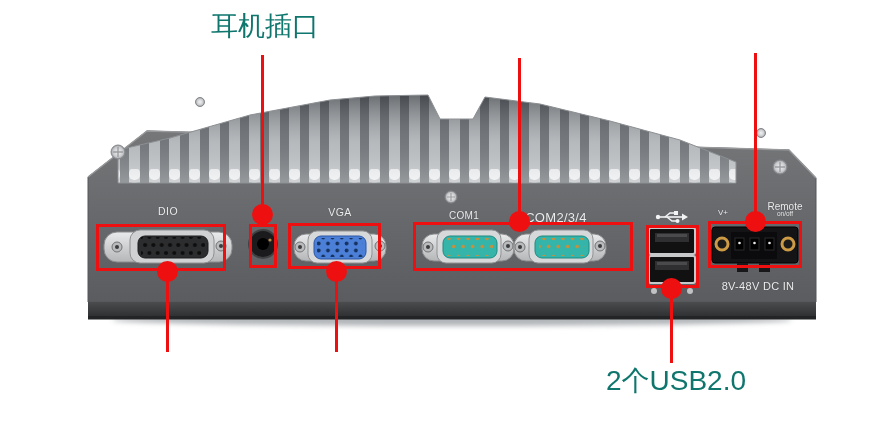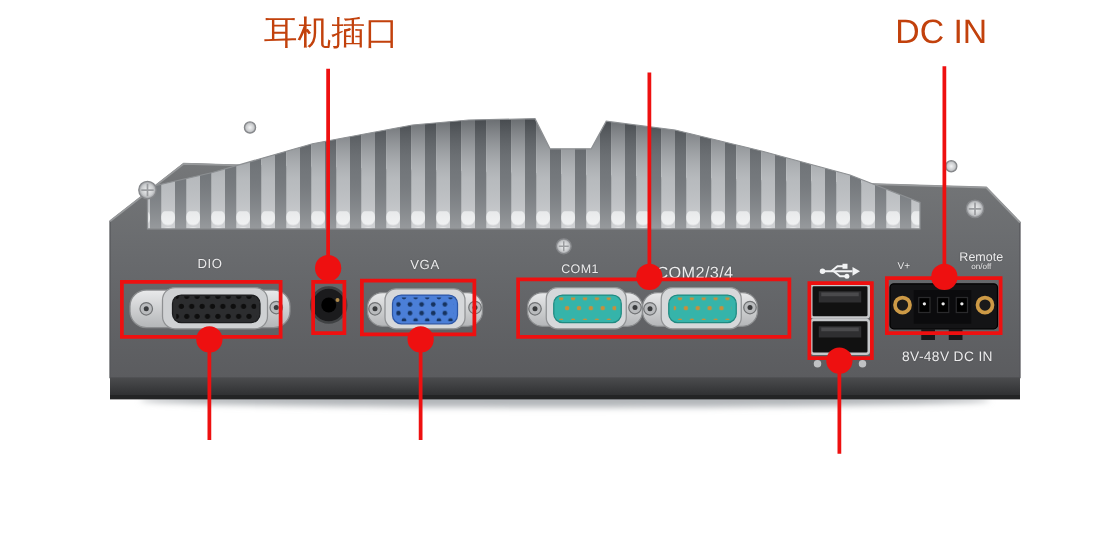--- a/index.html
+++ b/index.html
@@ -3,21 +3,21 @@
 <meta charset="utf-8">
 <style>
   html,body{margin:0;padding:0;background:#ffffff;}
   .stage{
     position:relative;width:891px;height:428px;background:#ffffff;
     font-family:"Liberation Sans",sans-serif;overflow:hidden;
   }
   .device-svg{position:absolute;left:0;top:0;width:891px;height:428px;}
   .callout{
     position:absolute;transform:translateX(-50%);
-    color:#c2410c;white-space:nowrap;font-weight:500;line-height:1.1;
+    color:#0f766e;white-space:nowrap;font-weight:500;line-height:1.1;
   }
   .callout.top{font-size:27px;}
   .callout.bottom{font-size:28px;}
   .port-label{
     position:absolute;transform:translateX(-50%);
     color:#ededee;font-weight:normal;white-space:nowrap;line-height:1;
     text-shadow:0 0 1px rgba(0,0,0,.4);
   }
   .ann-box{position:absolute;border:3px solid #ee1010;box-sizing:border-box;}
   .ann-line{position:absolute;width:3px;background:#ee1010;}
@@ -222,16 +222,16 @@
   <div class="ann-line" style="left:670px;top:289px;height:74px"></div>
 
   <div class="ann-dot" style="left:252px;top:204px"></div>
   <div class="ann-dot" style="left:509px;top:211px"></div>
   <div class="ann-dot" style="left:745px;top:211px"></div>
   <div class="ann-dot" style="left:157px;top:261px"></div>
   <div class="ann-dot" style="left:326px;top:261px"></div>
   <div class="ann-dot" style="left:661px;top:278px"></div>
 
   <div class="callout top" style="left:265px;top:12px">耳机插口</div>
-  <div class="callout top" style="left:753px;top:11px">DC IN</div>
-
+
+  <div class="callout bottom" style="left:676px;top:366px">2个USB2.0</div>
 
 </div>
 
 </body></html>

